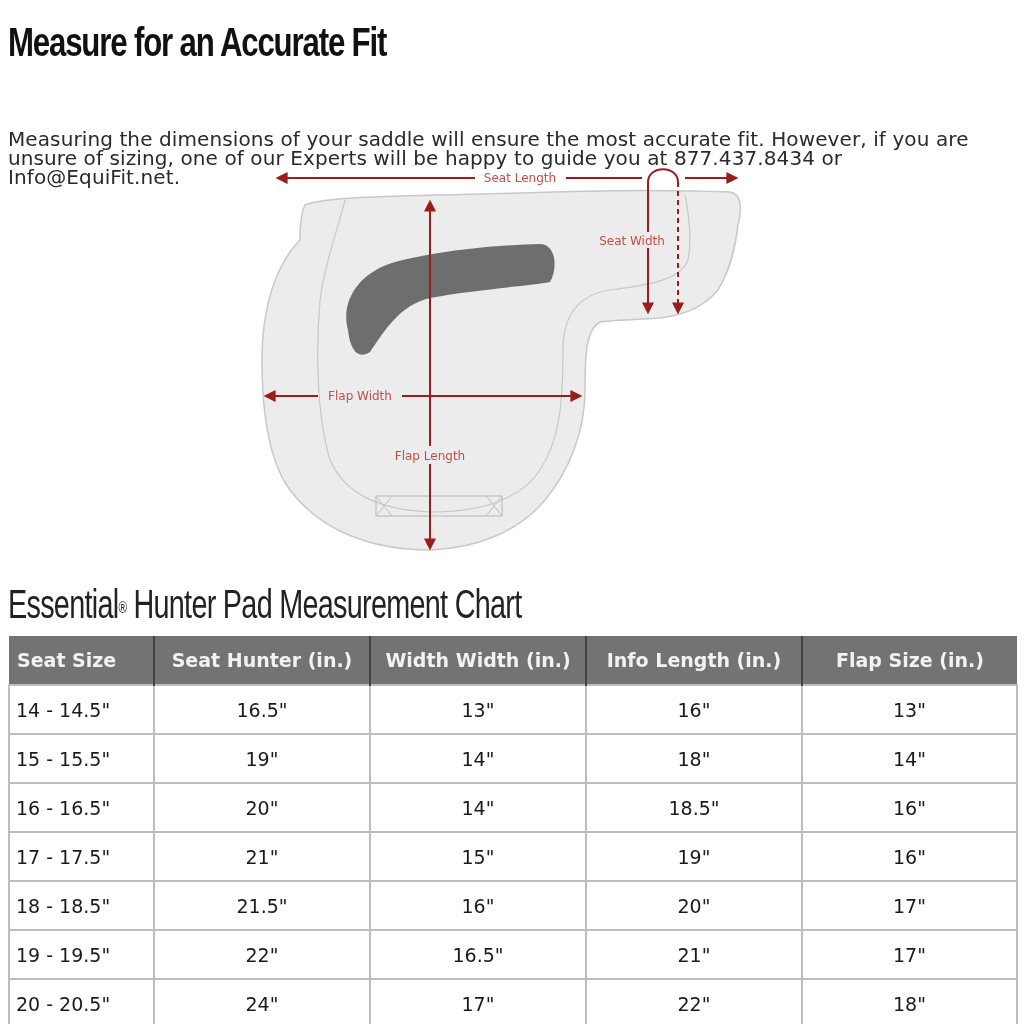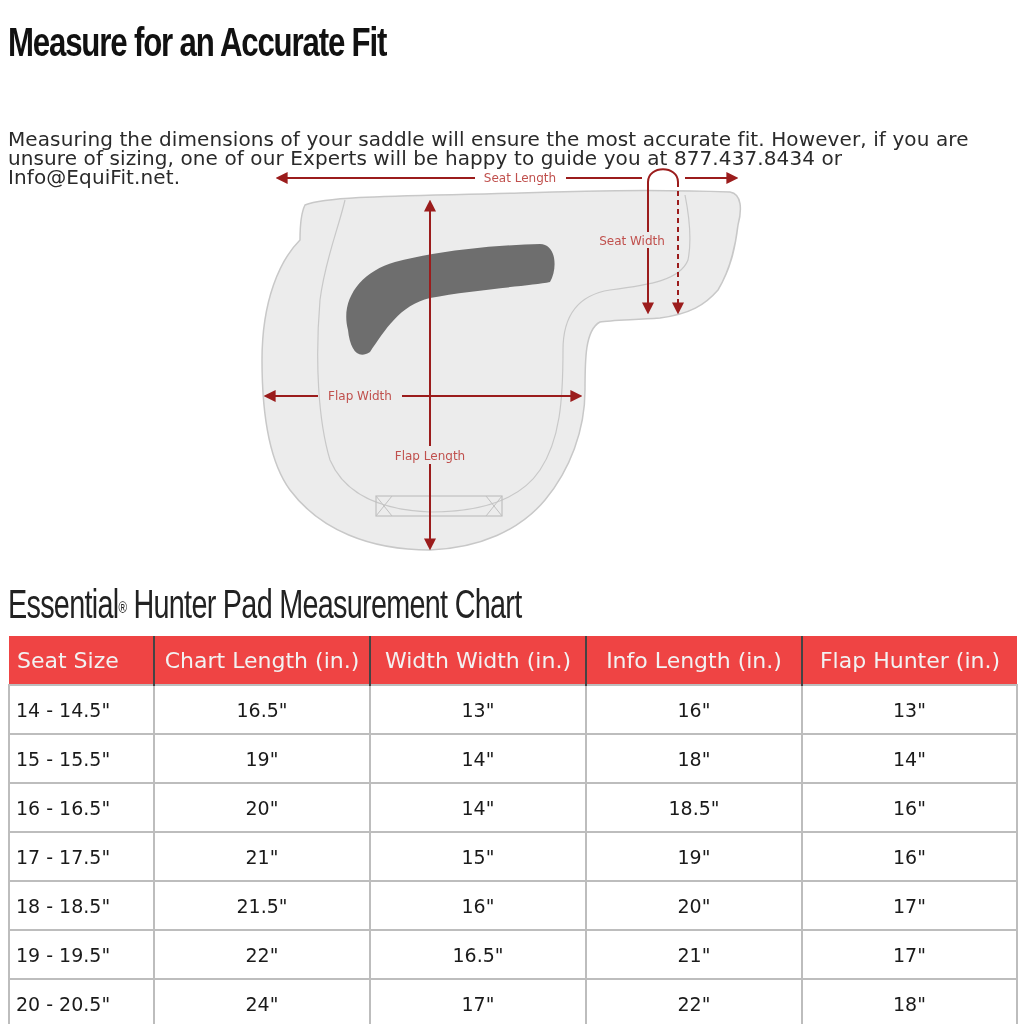--- a/index.html
+++ b/index.html
@@ -3,21 +3,21 @@
 <meta charset="utf-8">
 <style>
   html, body { margin:0; padding:0; background:#ffffff; }
   body { width:1024px; height:1024px; overflow:hidden; position:relative; font-family:"DejaVu Sans", sans-serif; color:#1a1a1a; }
   .title { position:absolute; left:8px; top:18px; font-family:"Liberation Sans Narrow","Liberation Sans", sans-serif; font-size:40px; font-weight:bold; letter-spacing:-1.5px; transform:scaleX(0.78); transform-origin:left top; white-space:nowrap; color:#111; line-height:48px; }
   .intro { position:absolute; left:8px; top:88px; width:1012px; font-size:20px; line-height:19px; color:#2a2a2a; letter-spacing:0.1px;margin-top:42px; }
   .diagram { position:absolute; left:255px; top:160px; width:500px; height:400px; }
   .chart-title { position:absolute; left:8px; top:580px; font-family:"Liberation Sans", sans-serif; font-size:40px; font-weight:normal; letter-spacing:-1px; transform:scaleX(0.72); transform-origin:left top; white-space:nowrap; color:#222; line-height:48px; }
   .chart-title sup { font-size:16px; vertical-align:top; position:relative; top:4px; }
   table { position:absolute; left:8px; top:636px; width:1008px; border-collapse:collapse; table-layout:fixed; }
-  th { background:#ef4444; color:#f2f2f2; font-weight:normal; font-size:22px; height:48px; text-align:center; border-left:2px solid #444; padding:0; white-space:nowrap; }
+  th { background:#737373; color:#f2f2f2; font-weight:bold; font-size:19px; height:48px; text-align:center; border-left:2px solid #444; padding:0; white-space:nowrap; }
   th:first-child { text-align:left; padding-left:8px; border-left:none; }
   td { height:47px; border:2px solid #bdbdbd; font-size:19px; text-align:center; padding:0; color:#1a1a1a; }
   td:first-child { text-align:left; padding-left:6px; }
 </style>
 </head>
 <body>
 
 <div class="title">Measure for an Accurate Fit</div>
 <div class="intro">Measuring the dimensions of your saddle will ensure the most accurate fit. However, if you are unsure of sizing, one of our Experts will be happy to guide you at 877.437.8434 or Info@EquiFit.net.</div>
 
@@ -66,24 +66,24 @@
   <colgroup>
     <col style="width:145px">
       <col style="width:216px">
       <col style="width:216px">
       <col style="width:216px">
       <col style="width:215px">
   </colgroup>
   <thead>
     <tr>
       <th>Seat Size</th>
-      <th>Chart Length (in.)</th>
+      <th>Seat Hunter (in.)</th>
       <th>Width Width (in.)</th>
       <th>Info Length (in.)</th>
-      <th>Flap Hunter (in.)</th>
+      <th>Flap Size (in.)</th>
     </tr>
   </thead>
   <tbody>
     <tr>
       <td>14 - 14.5"</td>
       <td>16.5"</td>
       <td>13"</td>
       <td>16"</td>
       <td>13"</td>
     </tr>

